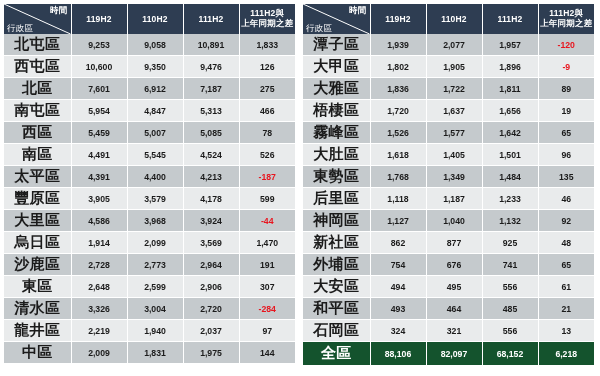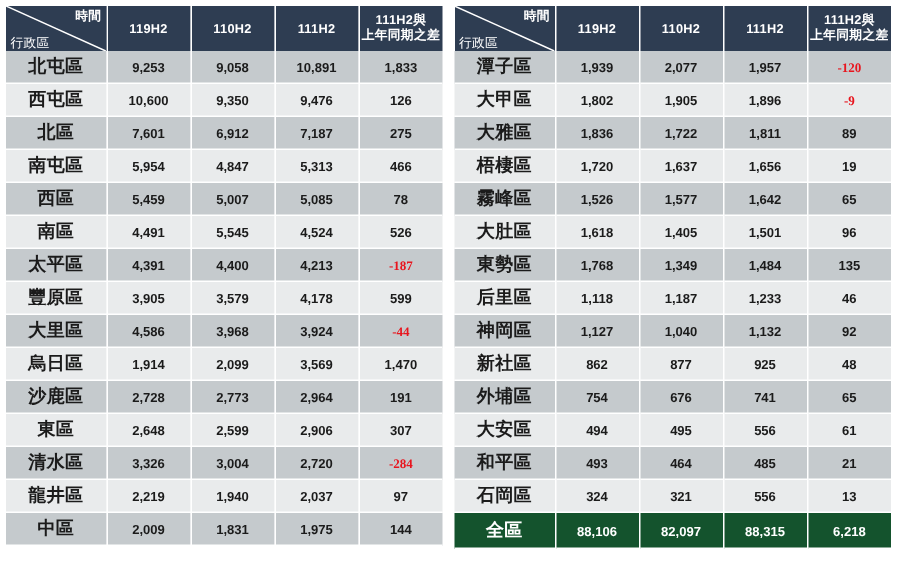--- a/index.html
+++ b/index.html
@@ -27,22 +27,22 @@
   .hd2{line-height:1.15;}
   tbody td{
     height:21px;padding:0;text-align:center;vertical-align:middle;
     font-size:8.7px;font-weight:bold;color:#1b1b1b;
     border-right:1px solid #ffffff;border-bottom:1px solid #ffffff;
     white-space:nowrap;
   }
   tbody td:last-child{border-right:none;}
   tbody tr.odd td{background:#c5cacd;}
   tbody tr.even td{background:#e9ebec;}
-  tbody td.dist{font-size:12px;letter-spacing:0.3px;}
-  tbody td.neg{color:#e8151e;font-family:Liberation Serif, serif;}
+  tbody td.dist{font-size:15px;letter-spacing:0.3px;}
+  tbody td.neg{color:#e8151e;}
   tbody tr.total td{background:#14532d;color:#ffffff;height:23px;}
 </style>
 </head>
 <body>
 
 <div class="sheet">
 
   <div class="tbl-wrap">
     <table>
       <colgroup>
@@ -303,20 +303,20 @@
             <td class="dist">石岡區</td>
             <td class="">324</td>
             <td class="">321</td>
             <td class="">556</td>
             <td class="">13</td>
           </tr>
           <tr class="total">
             <td class="dist">全區</td>
             <td class="">88,106</td>
             <td class="">82,097</td>
-            <td class="">88,315</td>
+            <td class="">68,152</td>
             <td class="">6,218</td>
           </tr>
         </tbody>
     </table>
   </div>
 
 </div>
 
 </body></html>

